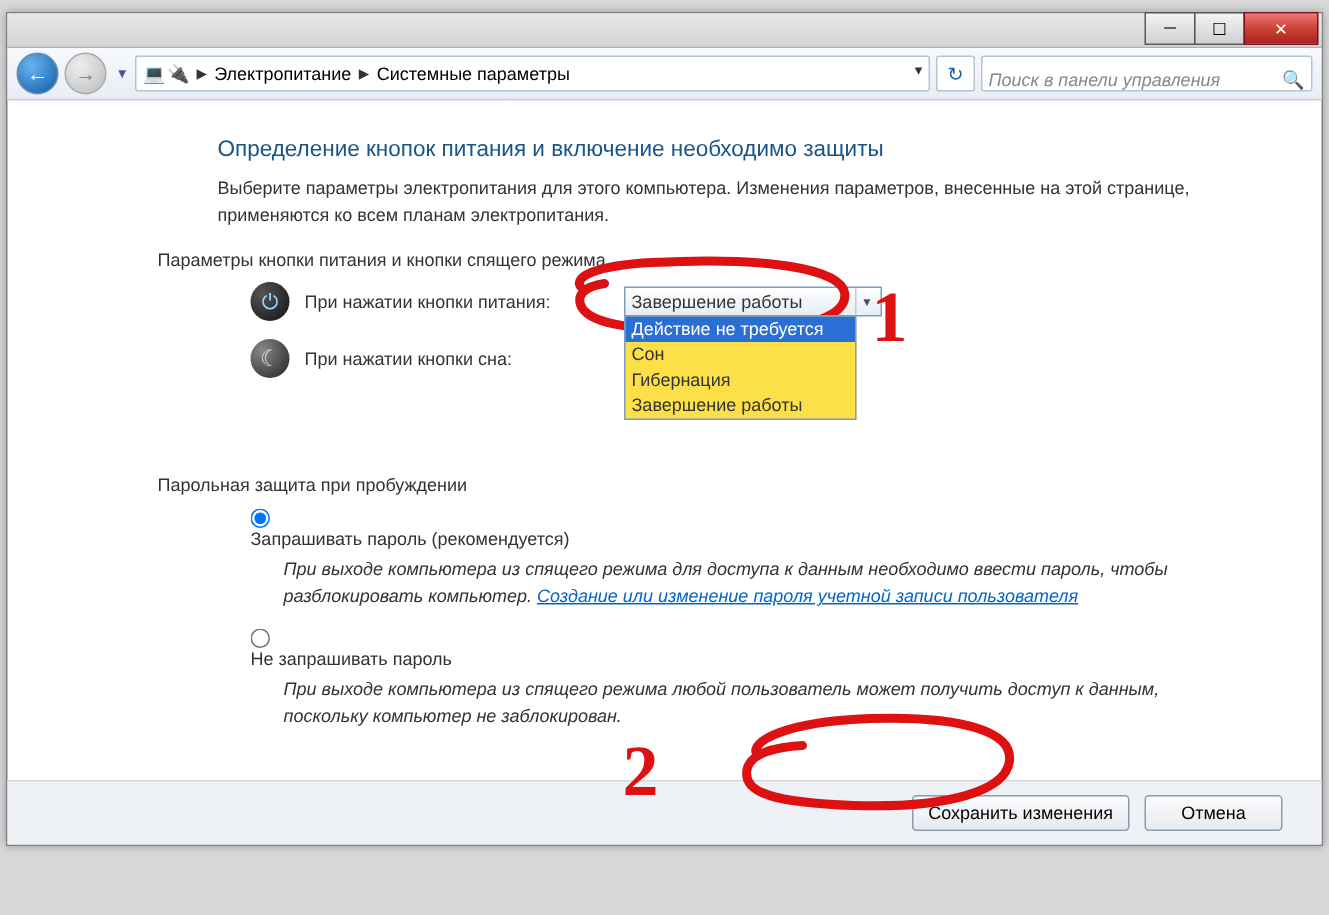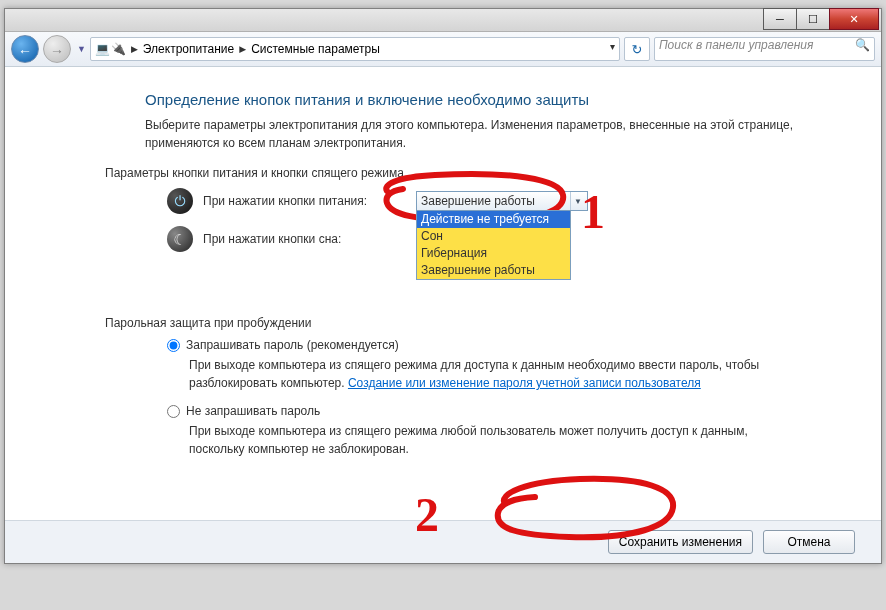--- a/index.html
+++ b/index.html
@@ -16,44 +16,44 @@
 .nav-circ.dis{background:radial-gradient(circle at 35% 30%,#eee,#bbb);border-color:#aaa;}
 .nav-arrow{color:#fff;font-size:14px;line-height:1;}
 .nav-circ.dis .nav-arrow{color:#888;}
 .drop-arrow{color:#559;font-size:9px;margin-left:2px;}
 .crumb{display:flex;align-items:center;height:22px;border:1px solid #b7c4d2;background:#fff;border-radius:2px;flex:0 0 520px;padding:0 4px;position:relative;}
 .crumb .ico{width:16px;height:16px;display:inline-flex;align-items:center;justify-content:center;font-size:12px;}
 .crumb-text{margin:0 1px;color:#000;}
 .crumb-sep{color:#333;margin:0 4px;font-size:9px;}
 .crumb .dd{position:absolute;right:4px;top:3px;color:#333;font-size:10px;}
 .refresh{width:24px;height:22px;border:1px solid #b7c4d2;background:#fff;display:flex;align-items:center;justify-content:center;border-radius:2px;color:#1a66a8;font-size:13px;}
-.search{flex:1;height:22px;border:1px solid #b7c4d2;background:#fff;border-radius:2px;display:flex;align-items:flex-start;padding:0 4px;color:#888;font-style:italic;}
+.search{flex:1;height:22px;border:1px solid #b7c4d2;background:#fff;border-radius:2px;display:flex;align-items:flex-end;padding:0 4px;color:#888;font-style:italic;}
 .search-icon{margin-left:auto;font-style:normal;color:#555;}
 
 .content{padding:20px 60px 0 140px;color:#333;}
 h1{font-size:15px;font-weight:400;color:#195586;margin:4px 0 8px;}
 .intro{line-height:1.5;margin-bottom:14px;}
 .section-head{margin:8px 0 8px -40px;color:#333;}
 .row{display:flex;align-items:center;margin:6px 0;padding-left:22px;}
 .iconc{width:26px;height:26px;border-radius:50%;display:flex;align-items:center;justify-content:center;margin-right:10px;flex:none;}
 .iconc.power{background:radial-gradient(circle at 30% 30%,#555,#111);}
 .iconc.power span{color:#9df;font-size:14px;line-height:1;}
 .iconc.sleep{background:radial-gradient(circle at 30% 30%,#888,#222);}
 .iconc.sleep span{color:#ddd;font-size:15px;line-height:1;}
 .rowlabel{width:213px;}
 .combo{position:relative;width:172px;}
 .combo-btn{height:18px;border:1px solid #7b9ebd;background:linear-gradient(#fff,#e6eef6);display:flex;align-items:center;padding:0 18px 0 4px;font-size:12px;position:relative;}
 .combo-btn .dd{position:absolute;right:2px;top:0;width:14px;height:18px;border-left:1px solid #bcd;display:flex;align-items:center;justify-content:center;font-size:8px;color:#456;}
 .combo-list{position:absolute;left:0;top:19px;width:153px;border:1px solid #7b9ebd;background:#fde047;z-index:5;}
 .combo-list div{padding:1px 4px;height:15px;line-height:15px;}
 .combo-list div.sel{background:#2a6fd6;color:#fff;}
 .radio-block{margin:8px 0 8px 22px;}
-.radio-line{display:flex;align-items:flex-start;margin-bottom:4px;}
+.radio-line{display:flex;align-items:flex-start;margin-bottom:4px;flex-direction:column;}
 .radio-line input{margin:1px 6px 0 0;}
-.radio-desc{margin:2px 0 12px 22px;line-height:1.5;max-width:600px;}
+.radio-desc{margin:2px 0 12px 22px;line-height:1.5;max-width:600px;font-style:italic;}
 .link{color:#0066cc;text-decoration:underline;cursor:pointer;}
 
 .footer{position:absolute;bottom:0;left:0;right:0;height:42px;border-top:1px solid #d0d8e0;background:#eef2f7;display:flex;align-items:center;justify-content:flex-end;padding-right:26px;gap:10px;}
 .btn{min-width:120px;height:22px;border:1px solid #8a9bab;background:linear-gradient(#fdfdfe,#e6eaef);border-radius:3px;font-size:12px;display:flex;align-items:center;justify-content:center;padding:0 10px;}
 
 .anno{position:absolute;pointer-events:none;}
 .anno.red{color:#d11;font-weight:700;font-family:"Comic Sans MS",cursive;}
 </style>
 </head>
 <body>

